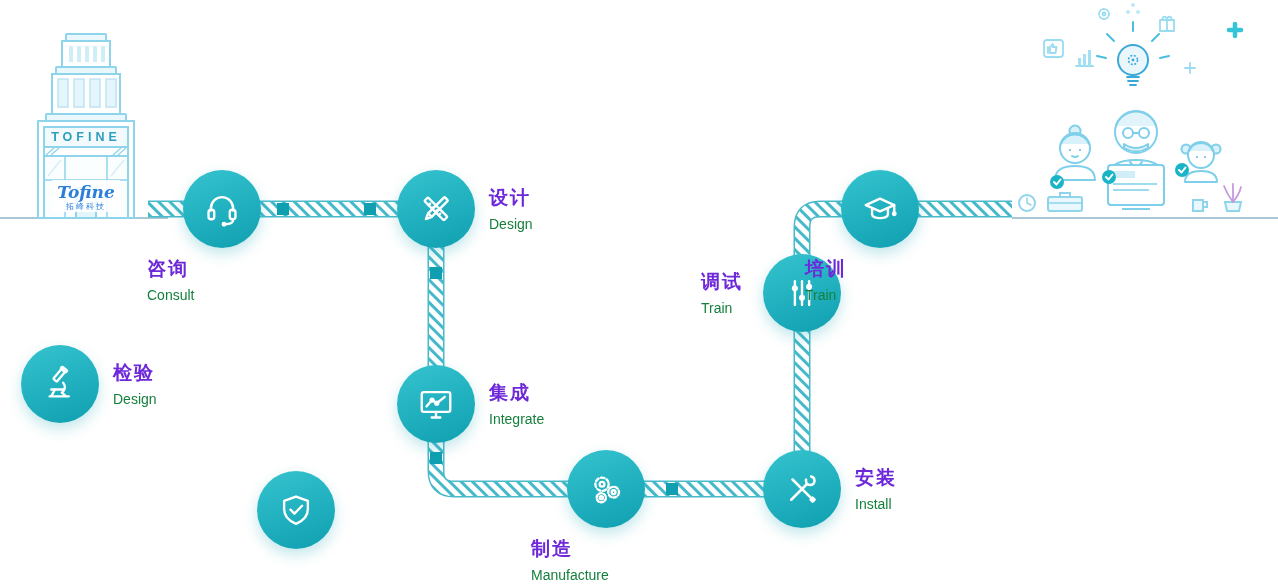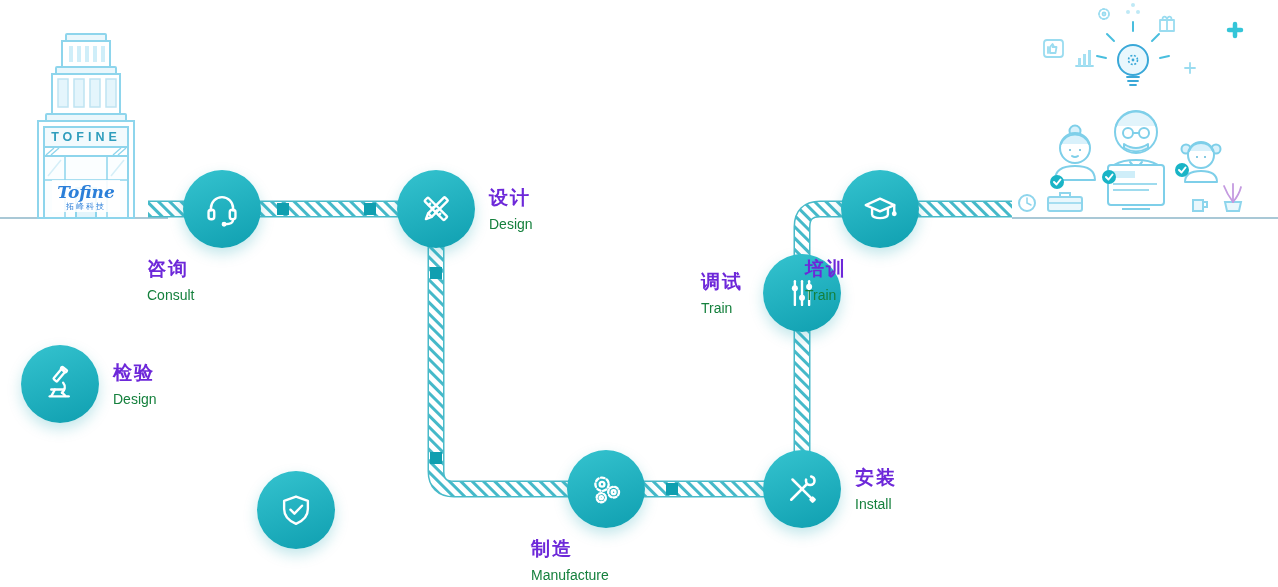--- a/index.html
+++ b/index.html
@@ -263,20 +263,35 @@
           <path d="M10.4 7h1.4M10.4 10h1.4M10.4 13h1.4M10.4 16h1.4"></path>
         </g>
       </svg>
     </div>
     <div class="lbl right">
       <div class="zh">设计</div>
       <div class="en">Design</div>
     </div>
   </div>
 
+  <div class="node" style="left:397px;top:365px">
+    <div class="circle">
+      <svg width="38" height="38" viewBox="0 0 24 24" fill="none" stroke="#fff" stroke-width="1.5" stroke-linecap="round" stroke-linejoin="round">
+        <rect x="3" y="4.5" width="18" height="12.5" rx="1.3"></rect>
+        <polyline points="6,13.5 9.5,9.5 12.5,11.5 17.5,7.5"></polyline>
+        <circle cx="9.5" cy="9.5" r="0.9" fill="#fff"></circle>
+          <circle cx="12.5" cy="11.5" r="0.9" fill="#fff"></circle>
+        <path d="M12 17v3.3M9.3 20.5h5.4"></path>
+      </svg>
+    </div>
+    <div class="lbl right">
+      <div class="zh">集成</div>
+      <div class="en">Integrate</div>
+    </div>
+  </div>
 
   <div class="node" style="left:567px;top:450px">
     <div class="circle">
       <svg width="38" height="38" viewBox="0 0 24 24" fill="none" stroke="#fff" stroke-width="1.5" stroke-linecap="round">
         <circle cx="9.5" cy="9" r="4.2" stroke-dasharray="2.2 1.6"></circle>
           <circle cx="9.5" cy="9" r="1.5"></circle>
         <circle cx="16.8" cy="14" r="3.4" stroke-dasharray="1.9 1.4"></circle>
           <circle cx="16.8" cy="14" r="1.2"></circle>
         <circle cx="9" cy="17.5" r="2.9" stroke-dasharray="1.7 1.3"></circle>
           <circle cx="9" cy="17.5" r="1"></circle>

